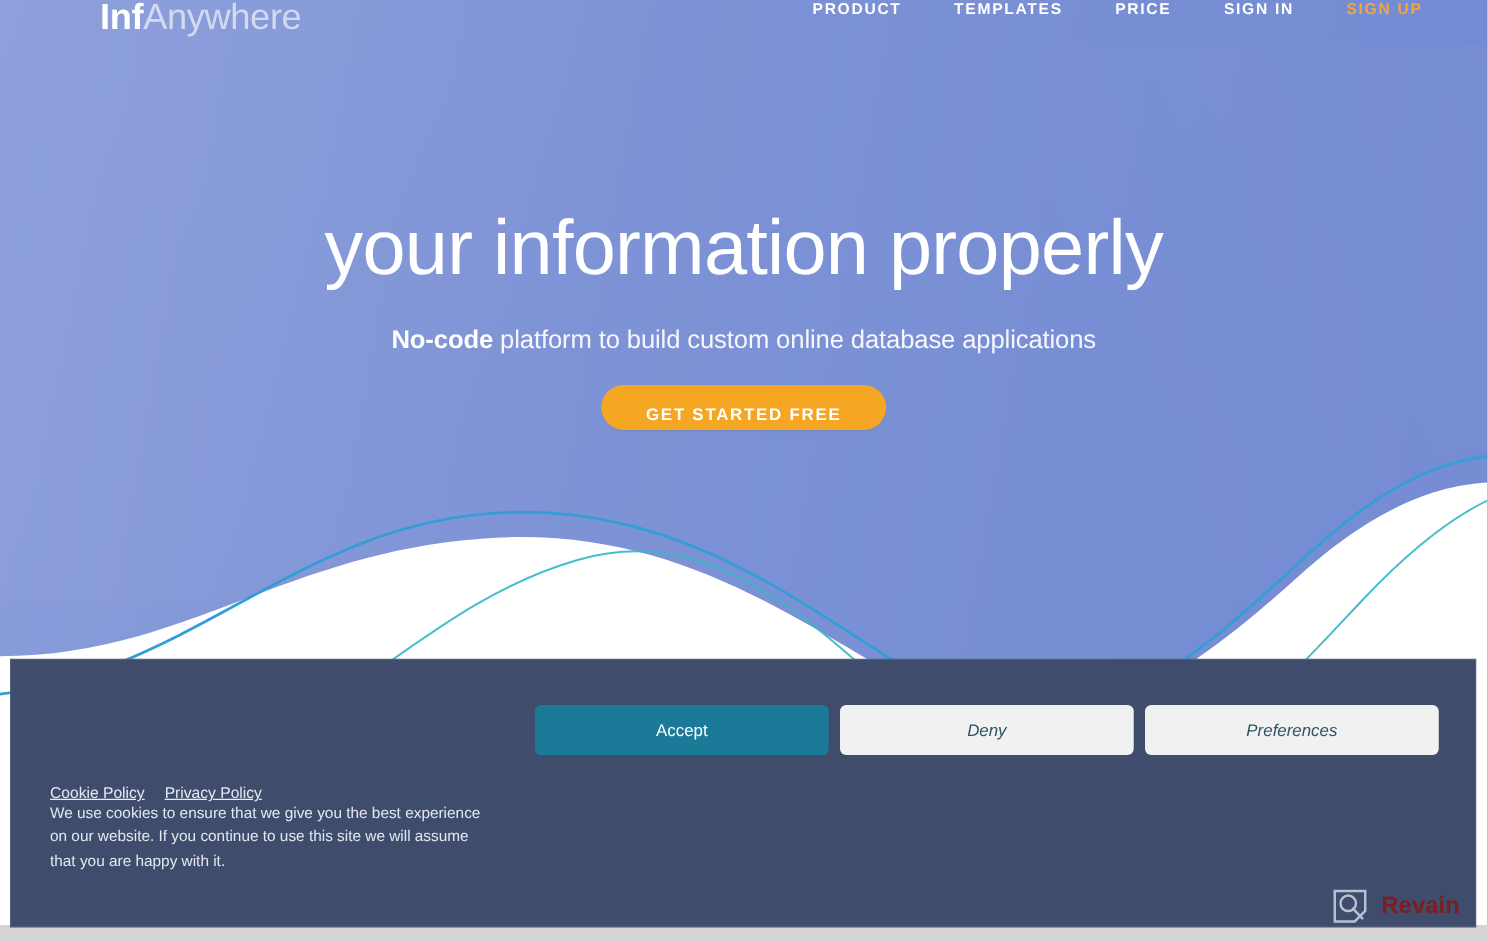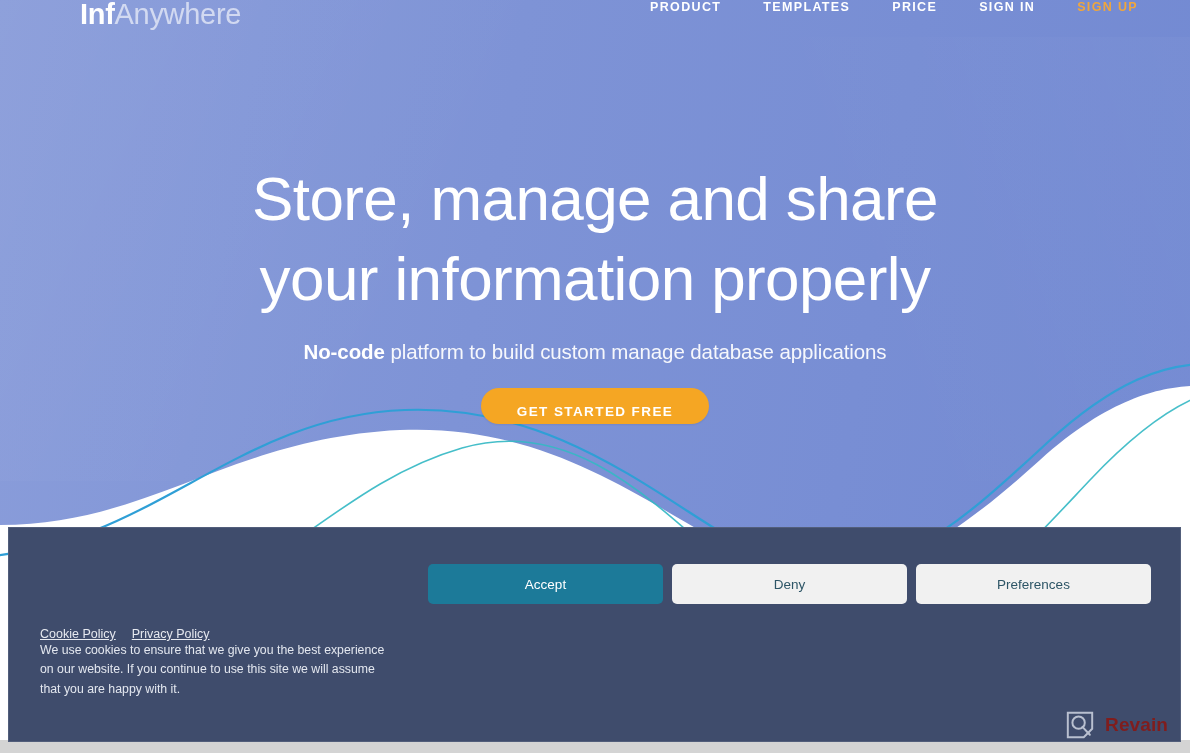--- a/index.html
+++ b/index.html
@@ -179,20 +179,21 @@
   }
   .ck-btn.primary {
     width: 235px;
     background: #1c7a99;
     color: #ffffff;
   }
   .ck-btn.secondary {
     width: 235px;
     background: #f1f1f1;
     color: #2d5566;
+    font-style: italic;
   }
 
   .cookie-text-block {
     position: absolute;
     left: 31px;
     top: 99px;
     width: 420px;
   }
   .cookie-links {
     display: flex;
@@ -267,25 +268,24 @@
       <a class="nav-link" href="#">PRODUCT</a>
       <a class="nav-link" href="#">TEMPLATES</a>
       <a class="nav-link" href="#">PRICE</a>
       <a class="nav-link" href="#">SIGN IN</a>
       <a class="nav-link accent" href="#">SIGN UP</a>
     </nav>
   </header>
 
   <div class="hero-content">
     <h1 class="hero-title">
-      <span class="line">Store, manage and share</span>
       <span class="line">your information properly</span>
     </h1>
 
-    <p class="hero-sub"><b>No-code</b><span> platform to build custom manage database applications</span></p>
+    <p class="hero-sub"><b>No-code</b><span> platform to build custom online database applications</span></p>
 
     <div class="cta-wrap">
       <button class="cta-button">GET STARTED FREE</button>
     </div>
   </div>
 </div>
 
 <div class="page-bottom"></div>
 
 <section class="cookie-banner">

